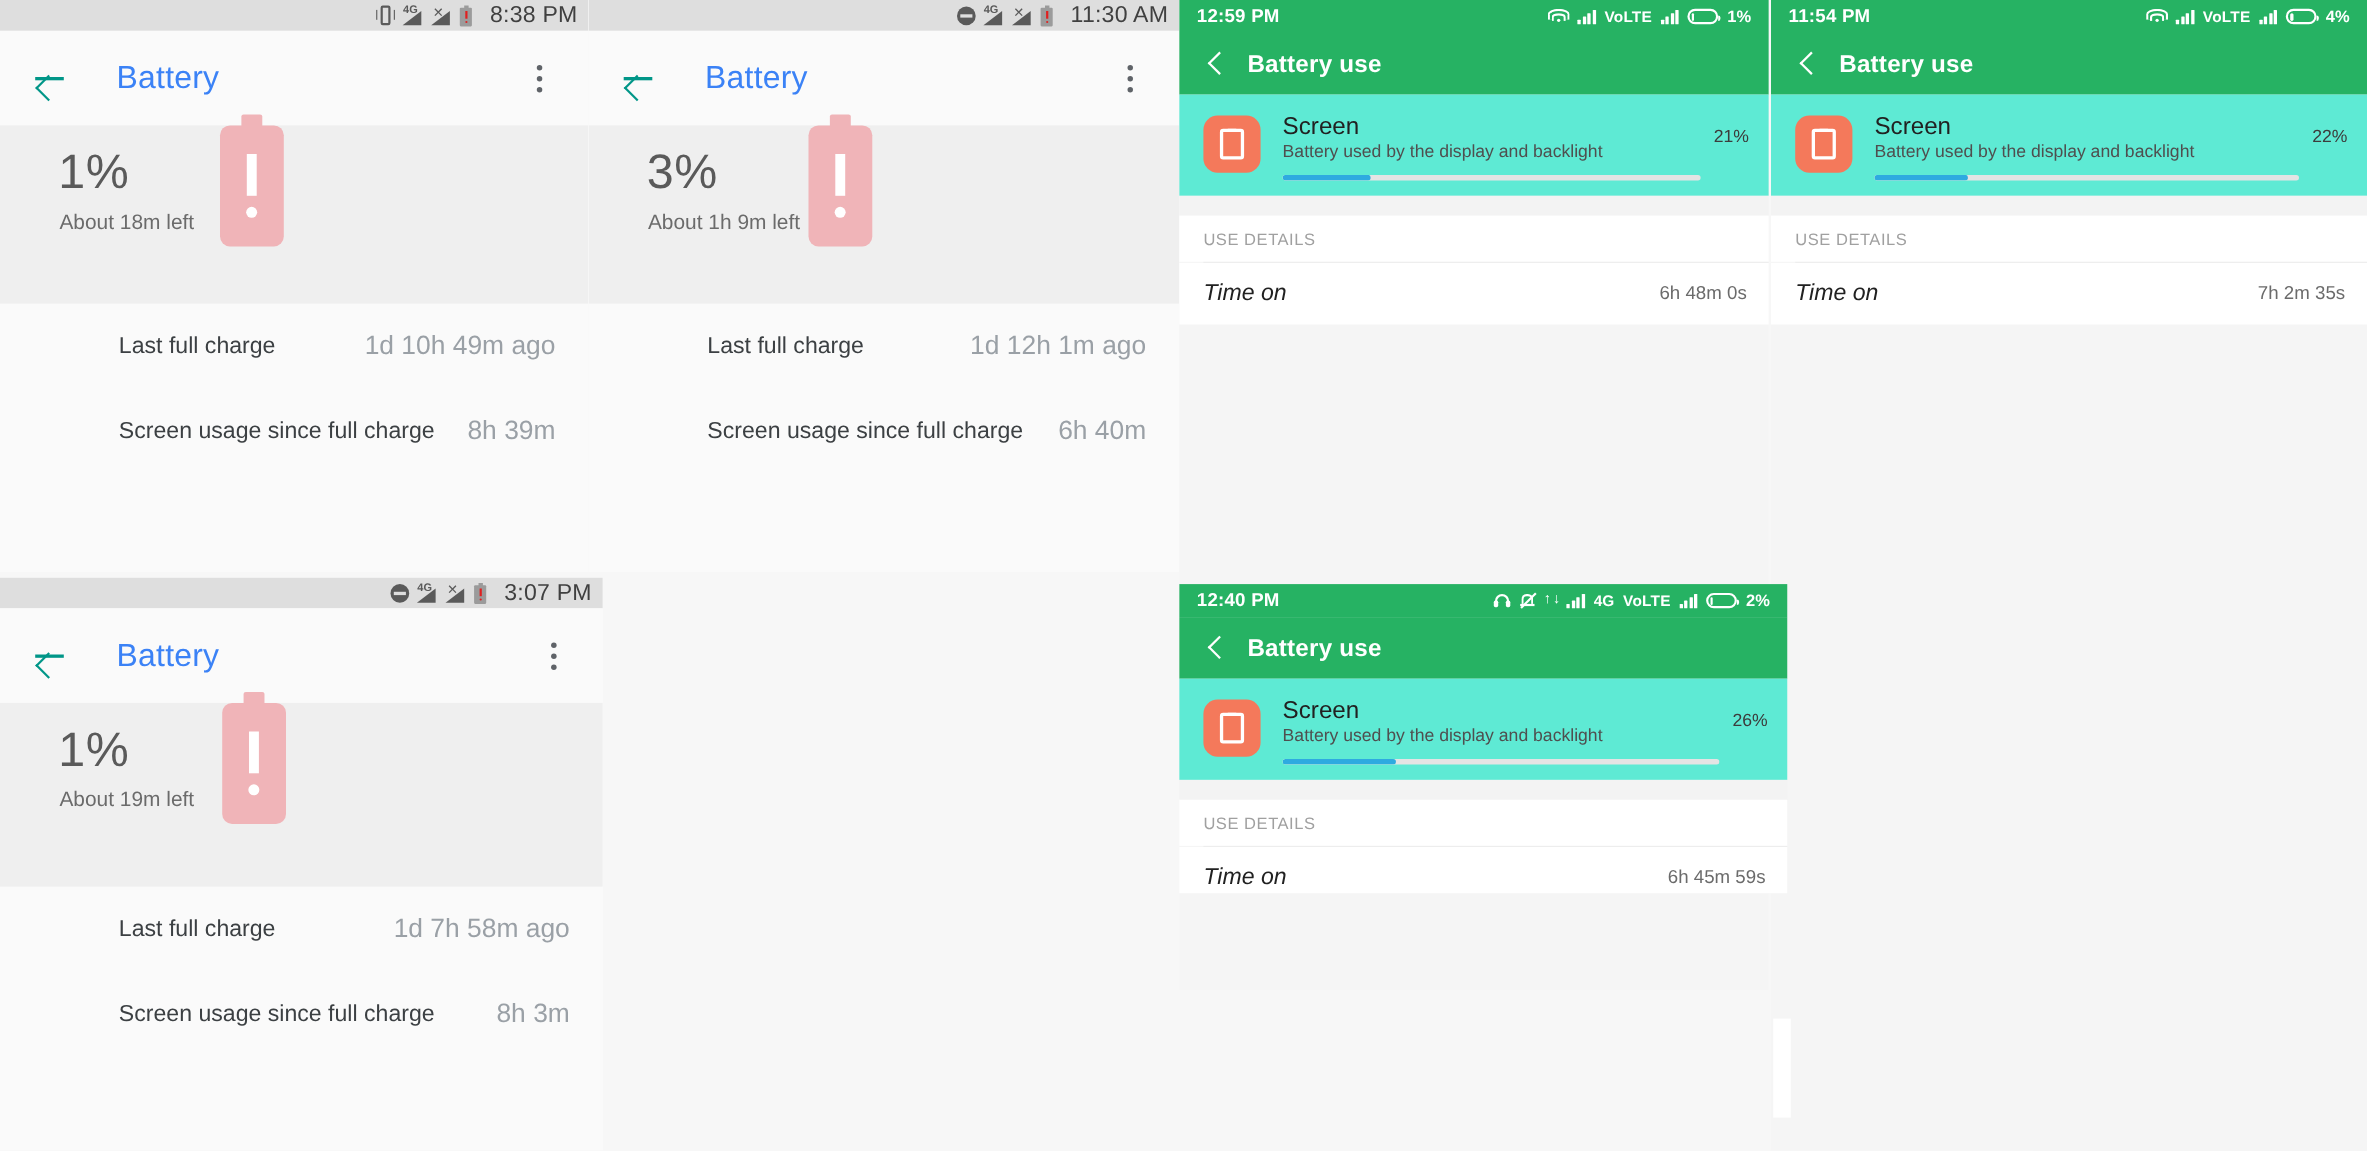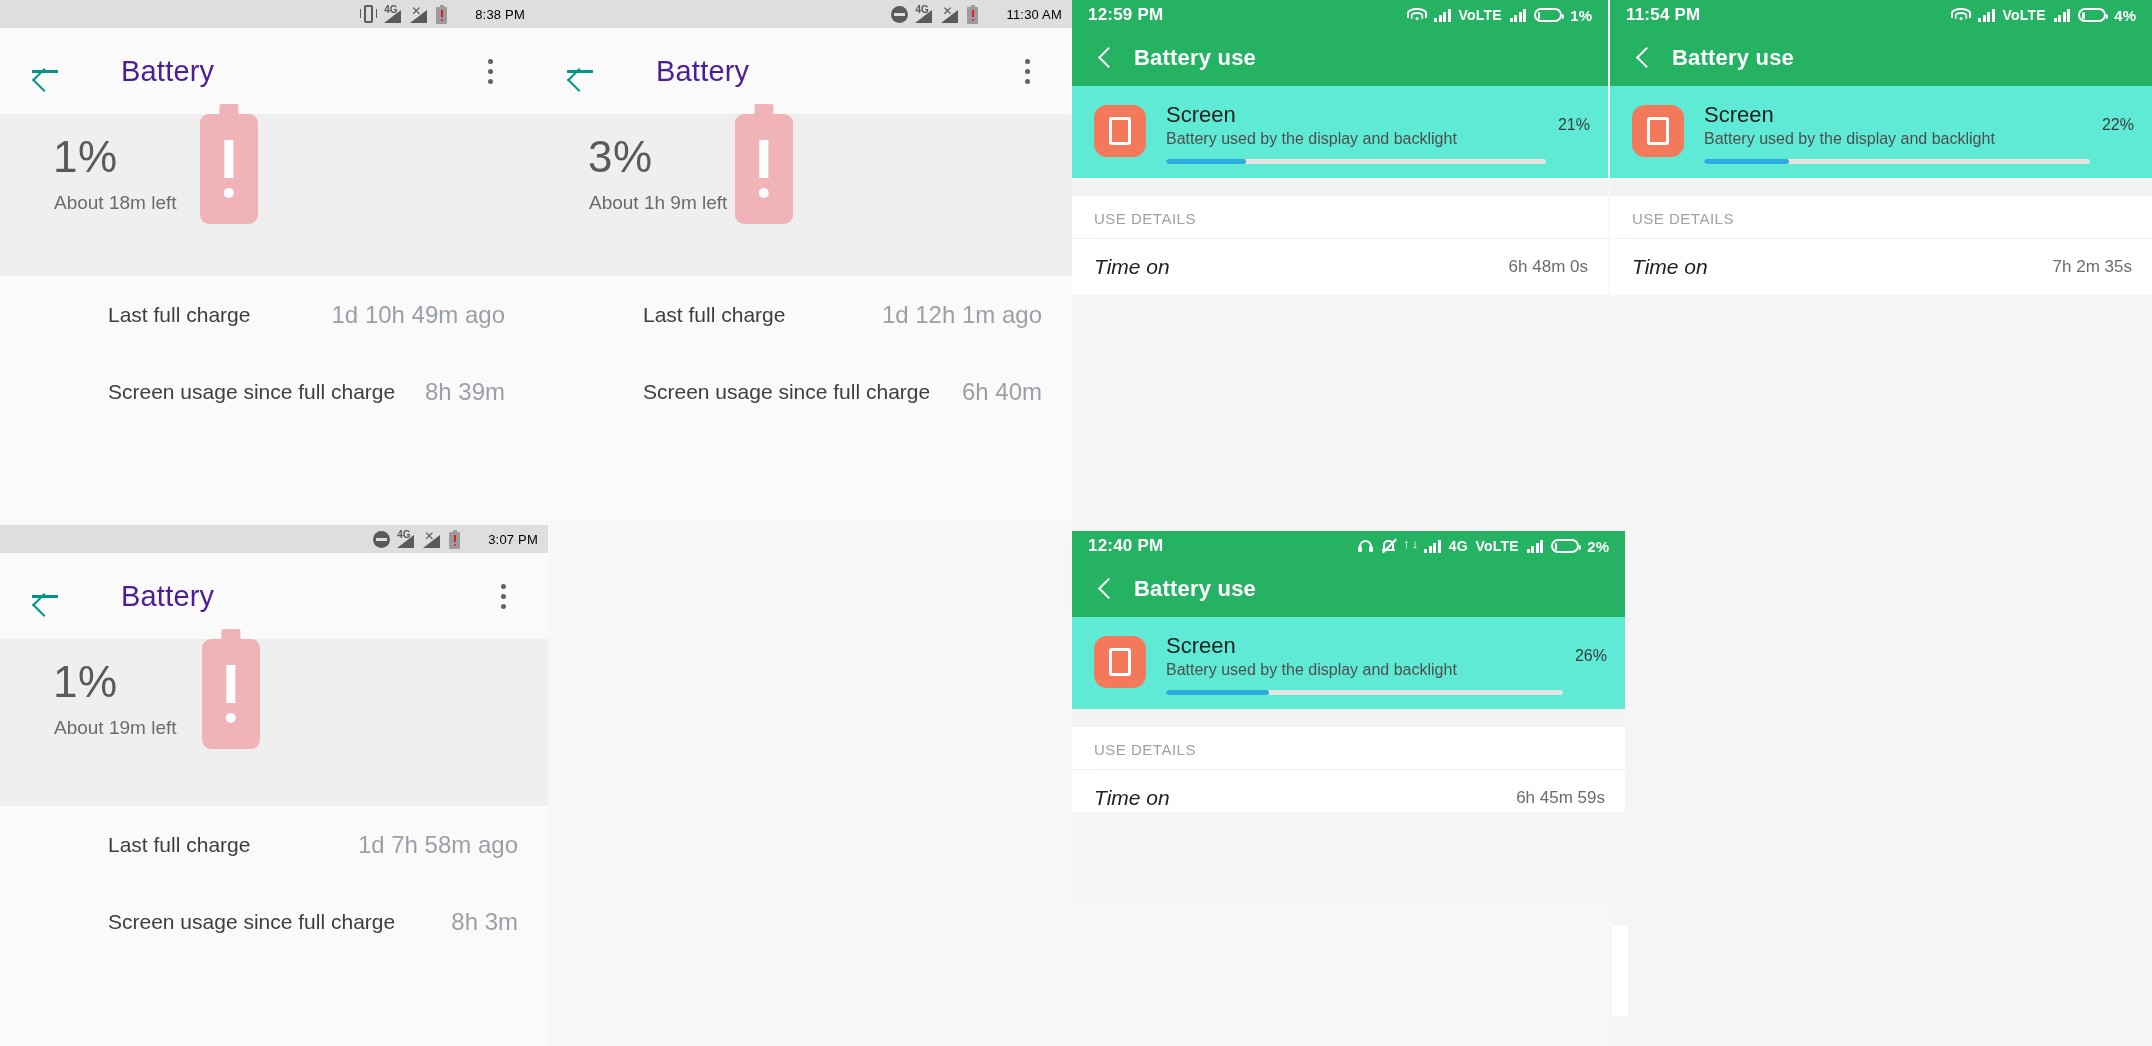--- a/index.html
+++ b/index.html
@@ -13,21 +13,21 @@
   .panel{position:absolute;overflow:hidden;}
 
   
   .android{background:#fafafa;}
   .sysbar{
     height:28px;background:#dedede;display:flex;align-items:center;
     justify-content:flex-end;padding-right:10px;box-sizing:border-box;
   }
   .sysbar .slot{display:flex;align-items:center;gap:7px;}
   .sysbar .time{
-    font-size:13px;color:#000000;font-weight:400;margin-left:21px;letter-spacing:.2px;
+    font-size:21px;color:#404040;font-weight:400;margin-left:9px;letter-spacing:.2px;
   }
   .icon{display:inline-flex;align-items:center;justify-content:center;}
   .ic-vibrate{width:17px;height:20px;position:relative;}
   .ic-vibrate .phone{
     position:absolute;left:4px;top:1px;width:9px;height:18px;
     border:2px solid #5a5a5a;border-radius:2px;box-sizing:border-box;
   }
   .ic-vibrate .l1,.ic-vibrate .l2{position:absolute;top:5px;width:1px;height:9px;background:#5a5a5a;}
   .ic-vibrate .l1{left:0px;} .ic-vibrate .l2{right:0px;}
   .ic-dnd{width:17px;height:17px;border-radius:50%;background:#5a5a5a;position:relative;}
@@ -48,21 +48,21 @@
   .appbar{height:86px;display:flex;align-items:center;padding-left:24px;box-sizing:border-box;background:#fafafa;}
   .backarrow{width:42px;height:42px;position:relative;flex:none;cursor:pointer;}
   .backarrow::before{
     content:"";position:absolute;left:8px;top:20px;width:26px;height:2.5px;background:#009688;
   }
   .backarrow::after{
     content:"";position:absolute;left:8px;top:13px;width:15px;height:15px;
     border-left:2.5px solid #009688;border-bottom:2.5px solid #009688;
     transform:rotate(45deg);transform-origin:0 100%;
   }
-  .apptitle{font-size:29px;color:#4c1d95;font-weight:400;margin-left:55px;letter-spacing:.2px;}
+  .apptitle{font-size:29px;color:#3b82f6;font-weight:400;margin-left:40px;letter-spacing:.2px;}
   .overflow{margin-left:auto;margin-right:28px;width:34px;height:34px;display:flex;flex-direction:column;
     align-items:center;justify-content:center;gap:5px;cursor:pointer;flex:none;}
   .overflow i{width:5px;height:5px;border-radius:50%;background:#5f6368;display:block;}
 
   .hero{background:#efefef;position:relative;padding:0 0 0 0;}
   .hero .pct{position:absolute;font-size:44px;color:#5a5a5a;font-weight:300;letter-spacing:.5px;}
   .hero .sub{position:absolute;font-size:19px;color:#6b6b6b;font-weight:400;}
   .bigbat{position:absolute;}
   .bigbat .cap{position:absolute;left:50%;transform:translateX(-50%);top:0;width:33%;height:9%;background:#f0b4b8;border-radius:2px 2px 0 0;}
   .bigbat .body{position:absolute;left:0;top:8%;width:100%;height:92%;background:#f0b4b8;border-radius:9px;}

